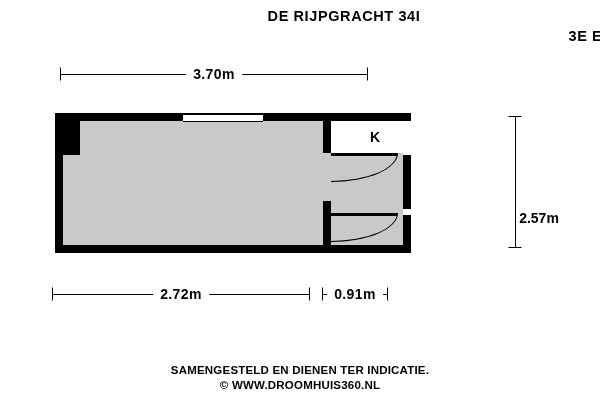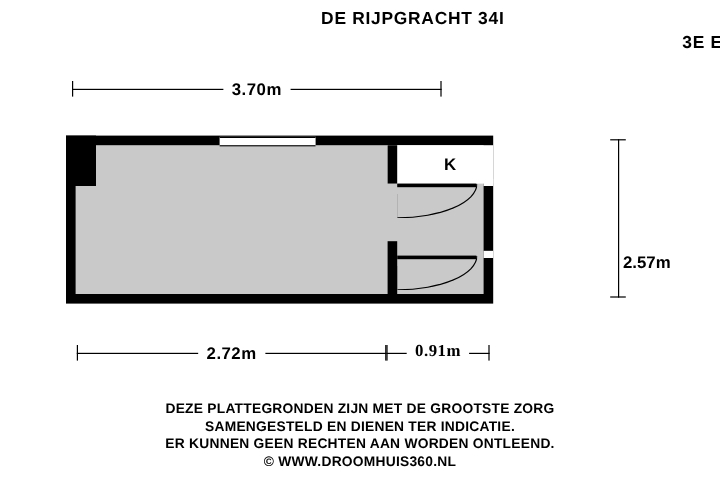--- a/index.html
+++ b/index.html
@@ -321,34 +321,32 @@
       <div class="arc"></div>
     </div>
 
     <div class="door door-low">
       <div class="panel"></div>
       <div class="arc"></div>
     </div>
 
   </div>
 
-  <div class="dim dim-h" style="left:64px; top:285px; width:258px; height:18px;">
+  <div class="dim dim-h" style="left:52px; top:285px; width:258px; height:18px;">
     <div class="line"></div>
     <div class="cap-l"></div>
     <div class="cap-r"></div>
     <div class="label">2.72m</div>
   </div>
 
-  <div class="dim dim-h" style="left:322px; top:285px; width:86px; height:18px;font-family:Liberation Serif, serif;">
+  <div class="dim dim-h" style="left:322px; top:285px; width:66px; height:18px;">
     <div class="line"></div>
     <div class="cap-l"></div>
     <div class="cap-r"></div>
     <div class="label">0.91m</div>
   </div>
 
   <div class="footer">
-    <div>DEZE PLATTEGRONDEN ZIJN MET DE GROOTSTE ZORG</div>
     <div>SAMENGESTELD EN DIENEN TER INDICATIE.</div>
-    <div>ER KUNNEN GEEN RECHTEN AAN WORDEN ONTLEEND.</div>
     <div>© WWW.DROOMHUIS360.NL</div>
   </div>
 
 </div>
 
 </body></html>

